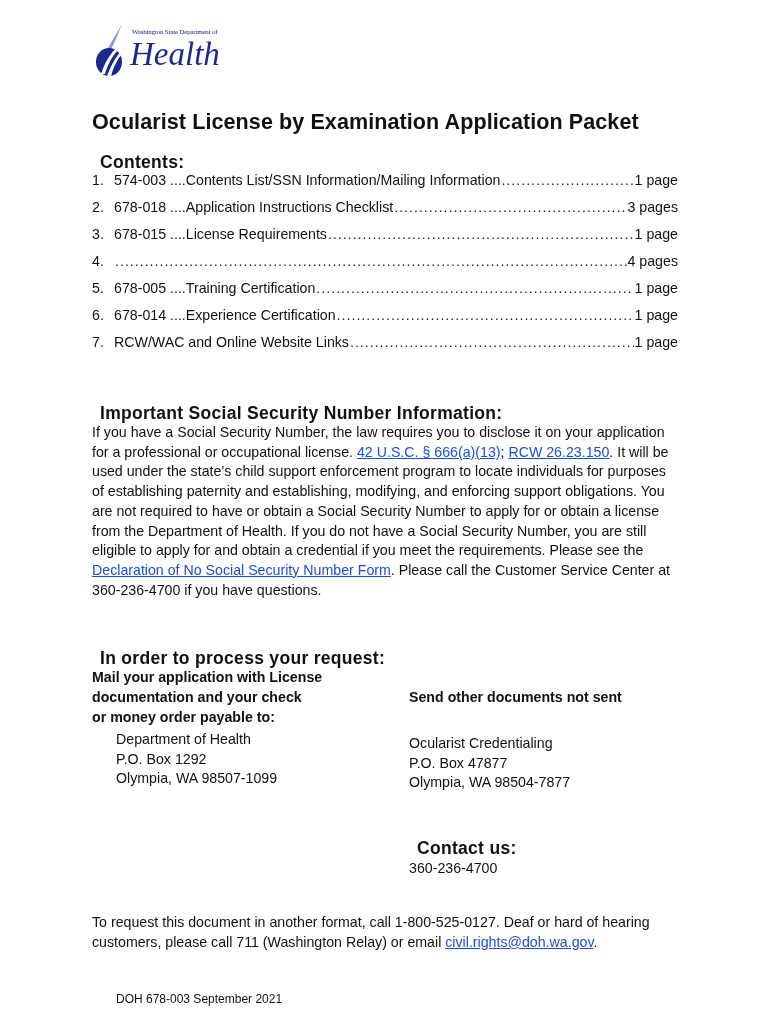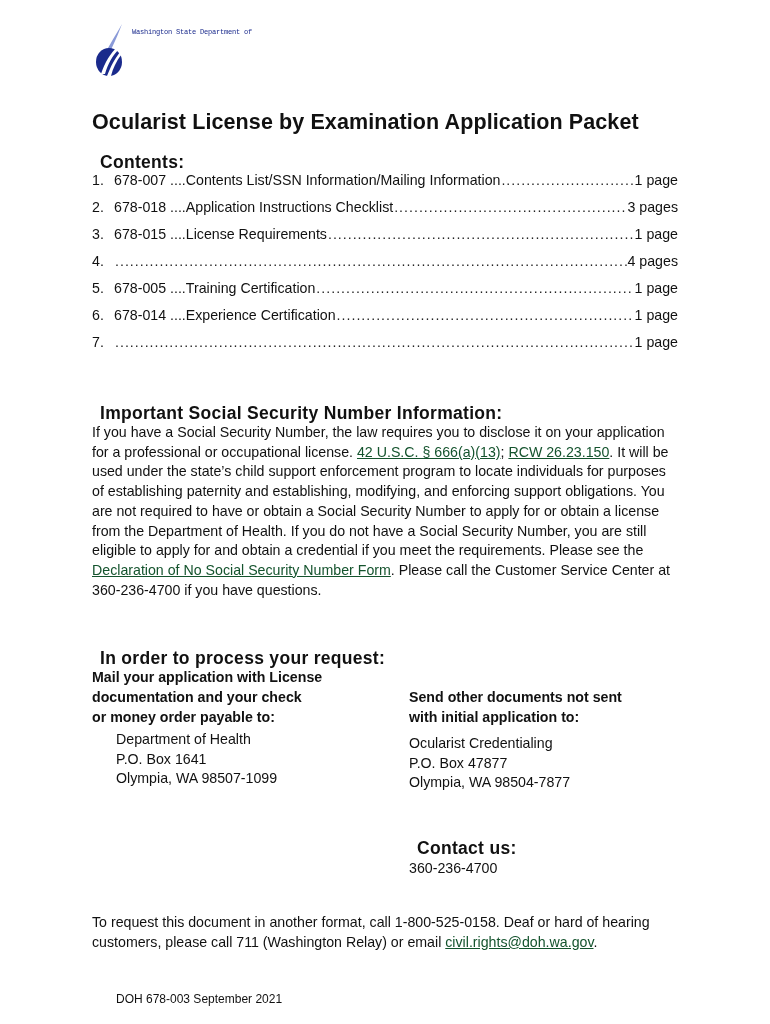--- a/index.html
+++ b/index.html
@@ -1,59 +1,60 @@
 <!DOCTYPE html>
 <html><head>
 <meta charset="utf-8">
 <style>
   html, body { margin:0; padding:0; background:#ffffff; }
   body { width:770px; height:1024px; position:relative; overflow:hidden;
          font-family:"Liberation Sans", sans-serif; color:#111; }
   .abs { position:absolute; }
   .logo { left:92px; top:22px; width:130px; height:58px; }
-  .logo-tag { position:absolute; left:40px; top:6px; font-family:Liberation Mono, monospace;
+  .logo-tag { position:absolute; left:40px; top:6px; font-family:Liberation Serif, serif;
               font-size:7px; color:#1a2a8c; white-space:nowrap; letter-spacing:-0.2px; }
   .logo-word { position:absolute; left:38px; top:12px; font-family:"Liberation Serif", serif;
                font-style:italic; font-size:33px; color:#1a2a8c; line-height:40px; }
   h1 { position:absolute; left:92px; top:110px; margin:0; font-size:21.5px; font-weight:bold; white-space:nowrap; letter-spacing:0.1px; }
   .h2 { position:absolute; margin:8px; font-size:17.5px; font-weight:bold; letter-spacing:0.3px; white-space:nowrap; }
   .toc { position:absolute; left:92px; width:586px; top:172px; }
   .toc-row { display:flex; align-items:baseline; height:27px; font-size:14.2px; white-space:nowrap; }
   .toc-num { width:22px; }
   .toc-title { }
   .toc-dots { flex:1; overflow:hidden; white-space:nowrap; margin:0 1px; letter-spacing:1px; color:#222; }
   .toc-dots::after { content:"................................................................................................................................................................................................"; }
   .toc-pages { }
   .para { position:absolute; left:92px; width:586px; font-size:14.2px; line-height:19.7px; }
-  .para a { color:#14532d; text-decoration:underline; }
+  .para a { color:#1d4ed8; text-decoration:underline; }
   .col-head { position:absolute; font-size:14.2px; font-weight:bold; line-height:20px; }
   .addr { position:absolute; font-size:14.2px; line-height:19.5px; }
   .footer-id { position:absolute; left:92px; top:992px; font-size:12px;margin-left:24px; }
 </style>
 </head>
 <body>
 
 <div class="abs logo">
   <svg width="44" height="58" viewBox="0 0 44 58" style="position:absolute;left:0;top:0;">
     <path d="M30 2 C22 16 14 28 6 46 L10 46 C18 30 24 18 30 2 Z" fill="#8a9ad8"></path>
     <ellipse cx="17" cy="40" rx="13" ry="14" fill="#1a2a8c"></ellipse>
     <path d="M9 52 C13 40 18 32 26 24 L28 26 C20 34 16 42 13 52 Z" fill="#ffffff"></path>
     <path d="M15 54 C19 44 22 38 28 30 L29 33 C24 40 21 46 19 54 Z" fill="#ffffff"></path>
   </svg>
   <span class="logo-tag">Washington State Department of</span>
+  <span class="logo-word">Health</span>
 </div>
 
 <h1>Ocularist License by Examination Application Packet</h1>
 
 <div class="h2" style="left:92px;top:144px;">Contents:</div>
 
 <div class="toc">
   <div class="toc-row">
     <span class="toc-num">1.</span>
-    <span class="toc-title">678-007 ....Contents List/SSN Information/Mailing Information</span>
+    <span class="toc-title">574-003 ....Contents List/SSN Information/Mailing Information</span>
     <span class="toc-dots"></span>
     <span class="toc-pages">1 page</span>
   </div>
   <div class="toc-row">
     <span class="toc-num">2.</span>
     <span class="toc-title">678-018 ....Application Instructions Checklist</span>
     <span class="toc-dots"></span>
     <span class="toc-pages">3 pages</span>
   </div>
   <div class="toc-row">
@@ -74,50 +75,50 @@
     <span class="toc-pages">1 page</span>
   </div>
   <div class="toc-row">
     <span class="toc-num">6.</span>
     <span class="toc-title">678-014 ....Experience Certification</span>
     <span class="toc-dots"></span>
     <span class="toc-pages">1 page</span>
   </div>
   <div class="toc-row">
     <span class="toc-num">7.</span>
+    <span class="toc-title">RCW/WAC and Online Website Links</span>
     <span class="toc-dots"></span>
     <span class="toc-pages">1 page</span>
   </div>
 </div>
 
 <div class="h2" style="left:92px;top:395px;">Important Social Security Number Information:</div>
 
 <div class="para" style="top:423px;"><span>If you have a Social Security Number, the law requires you to disclose it on your application for a professional or occupational license. </span><a href="#">42 U.S.C. § 666(a)(13)</a><span>; </span><a href="#">RCW 26.23.150</a><span>. It will be used under the state’s child support enforcement program to locate individuals for purposes of establishing paternity and establishing, modifying, and enforcing support obligations. You are not required to have or obtain a Social Security Number to apply for or obtain a license from the Department of Health. If you do not have a Social Security Number, you are still eligible to apply for and obtain a credential if you meet the requirements. Please see the </span><a href="#">Declaration of No Social Security Number Form</a><span>. Please call the Customer Service Center at 360-236-4700 if you have questions.</span></div>
 
 <div class="h2" style="left:92px;top:640px;">In order to process your request:</div>
 
 <div class="col-head" style="left:92px;top:667px;">
   <div>Mail your application with License</div>
   <div>documentation and your check</div>
   <div>or money order payable to:</div>
 </div>
 <div class="col-head" style="left:409px;top:687px;">
   <div>Send other documents not sent</div>
-  <div>with initial application to:</div>
 </div>
 
 <div class="addr" style="left:92px;top:730px;margin-left:24px;">
   <div>Department of Health</div>
-  <div>P.O. Box 1641</div>
+  <div>P.O. Box 1292</div>
   <div>Olympia, WA  98507-1099</div>
 </div>
 <div class="addr" style="left:409px;top:734px;">
   <div>Ocularist Credentialing</div>
   <div>P.O. Box 47877</div>
   <div>Olympia, WA  98504-7877</div>
 </div>
 
 <div class="h2" style="left:409px;top:830px;">Contact us:</div>
 <div class="addr" style="left:409px;top:859px;">360-236-4700</div>
 
-<div class="para" style="top:913px;"><span>To request this document in another format, call 1-800-525-0158. Deaf or hard of hearing customers, please call 711 (Washington Relay) or email </span><a href="#">civil.rights@doh.wa.gov</a><span>.</span></div>
+<div class="para" style="top:913px;"><span>To request this document in another format, call 1-800-525-0127. Deaf or hard of hearing customers, please call 711 (Washington Relay) or email </span><a href="#">civil.rights@doh.wa.gov</a><span>.</span></div>
 
 <div class="footer-id">DOH 678-003 September 2021</div>
 
 </body></html>

